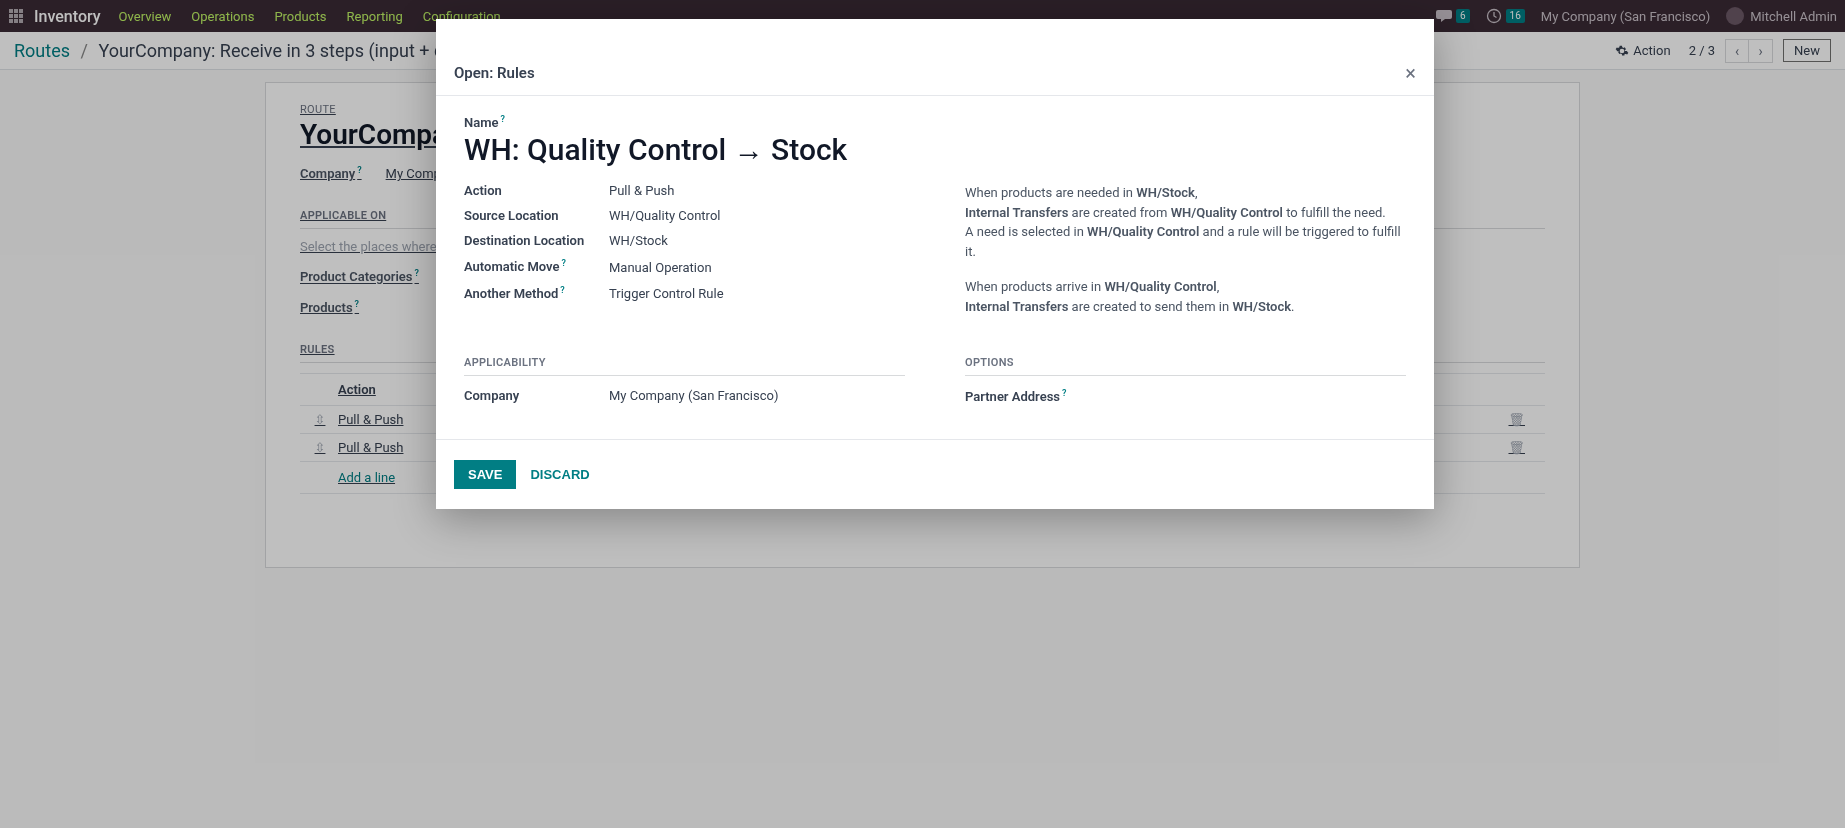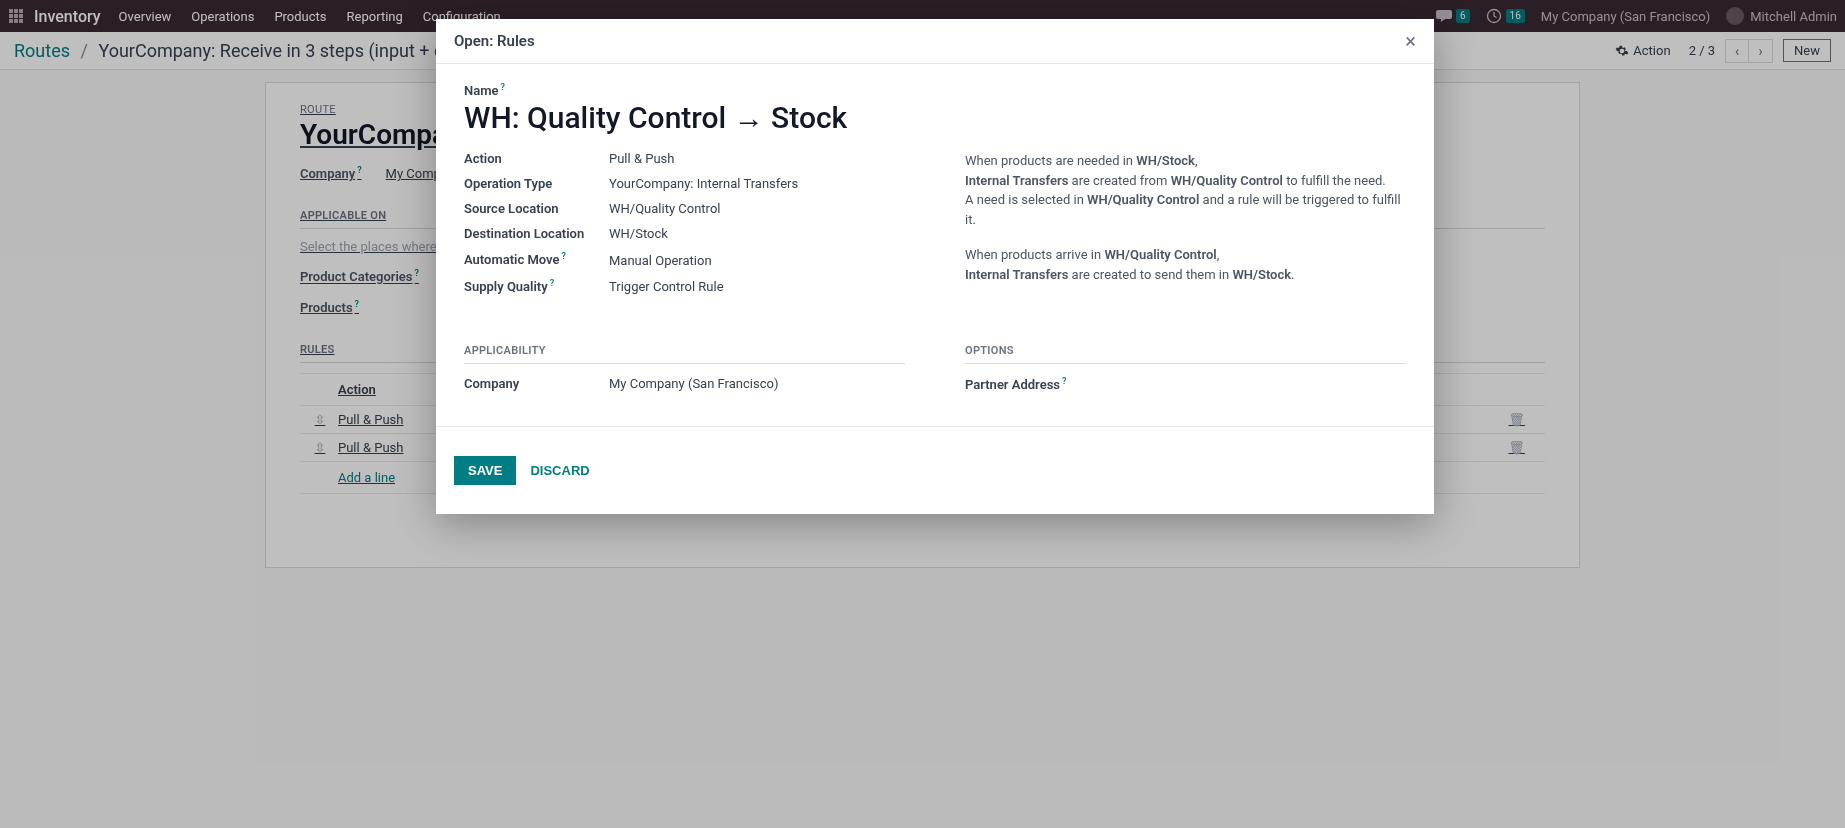--- a/index.html
+++ b/index.html
@@ -19,21 +19,21 @@
   background: #3a2a35;
   color: #d0cbd0;
   height: 32px;
   display: flex;
   align-items: center;
   padding: 12px 8px;
 }
 .topnav .apps-icon { width: 16px; height: 16px; margin-right: 10px; display:flex; flex-wrap:wrap; gap:1px; align-content:center; justify-content:center; opacity:.8;}
 .topnav .apps-icon span { width:4px; height:4px; background:#d0cbd0;}
 .topnav .brand { color:#fff; font-weight:500; font-size:16px; margin-right:18px; }
-.topnav .nav-item { margin-right:20px; font-size:13px; color:#ffffff; cursor:pointer;}
+.topnav .nav-item { margin-right:20px; font-size:13px; color:#bef264; cursor:pointer;}
 .topnav .spacer { flex:1; }
 .topnav .right-item { display:flex; align-items:center; margin-left:16px; color:#c9c1c8; font-size:13px;}
 .badge {
   background:#017e84; color:#fff; border-radius:2px; font-size:10px; padding:0 4px; margin-left:4px; line-height:14px;
 }
 .avatar-sm { width:18px; height:18px; border-radius:50%; background:#6b5866; margin-right:6px; display:inline-block;}
 
 
 .controlbar {
   background:#fff; border-bottom:1px solid #dee2e6;
@@ -71,36 +71,36 @@
 .add-line { color:#017e84; padding:8px 0 8px 38px; border-bottom:1px solid #e5e7eb; cursor:pointer;}
 
 
 .modal-backdrop {
   position:absolute; inset:0; background:rgba(0,0,0,.25);
 }
 .modal {
   position:absolute; left:436px; top:19px; width:998px;
   background:#fff; box-shadow:0 10px 40px rgba(0,0,0,.3);
 }
-.modal-header { display:flex; align-items:center; padding:12px 18px; border-bottom:1px solid #e5e7eb;}
+.modal-header { display:flex; align-items:center; padding:12px 18px; border-bottom:1px solid #e5e7eb;margin-top:32px;}
 .modal-title { font-weight:600; font-size:15px; }
 .modal-close { margin-left:auto; font-size:20px; color:#6b7280; cursor:pointer; line-height:1;}
 .modal-body { padding:18px 28px 24px 28px;}
 .modal h1 { font-size:30px; font-weight:500; color:#111827; margin-top:2px;}
 .cols { display:flex; gap:60px; margin-top:16px;}
 .col { flex:1; }
 .mrow { display:flex; align-items:baseline; margin-bottom:10px; font-size:13px;}
 .mrow .lbl { width:145px; font-weight:600; color:#374151;}
 .mrow .val { color:#374151;}
 .desc { font-size:13px; line-height:1.5; color:#4b5563;}
 .desc b { font-weight:600;}
 .desc p + p { margin-top:16px;}
 .msection { font-size:11px; font-weight:600; color:#6b7280; letter-spacing:.3px; margin-top:24px; border-bottom:1px solid #d8dadc; padding-bottom:6px; text-transform:uppercase;}
 .msection + .mrow { margin-top:12px;}
-.modal-footer { border-top:1px solid #e5e7eb; padding:29px 18px; display:flex; gap:14px; align-items:center;}
+.modal-footer { border-top:1px solid #e5e7eb; padding:20px 18px; display:flex; gap:14px; align-items:center;}
 .btn-primary { background:#017e84; color:#fff; border:none; padding:7px 14px; font-size:13px; font-weight:600; cursor:pointer;}
 .btn-link { background:none; border:none; color:#017e84; font-size:13px; font-weight:600; cursor:pointer;}
 
 svg { display:block; }
 </style>
 </head>
 <body>
 
 <div class="topnav">
   <div class="apps-icon">
@@ -206,37 +206,33 @@
     </div>
     <h1>WH: Quality Control → Stock</h1>
 
     <div class="cols">
       <div class="col">
         <div class="mrow">
             <span class="lbl">Action</span>
             <span class="val">Pull &amp; Push</span>
           </div>
         <div class="mrow">
-            <span class="lbl">Operation Type</span>
-            <span class="val">YourCompany: Internal Transfers</span>
-          </div>
-        <div class="mrow">
             <span class="lbl">Source Location</span>
             <span class="val">WH/Quality Control</span>
           </div>
         <div class="mrow">
             <span class="lbl">Destination Location</span>
             <span class="val">WH/Stock</span>
           </div>
         <div class="mrow">
             <span class="lbl"><span>Automatic Move</span><span class="sup">?</span></span>
             <span class="val">Manual Operation</span>
           </div>
         <div class="mrow">
-            <span class="lbl"><span>Supply Quality</span><span class="sup">?</span></span>
+            <span class="lbl"><span>Another Method</span><span class="sup">?</span></span>
             <span class="val">Trigger Control Rule</span>
           </div>
       </div>
       <div class="col desc">
         <p>
           <span>When products are needed in </span><b>WH/Stock</b><span>,</span><br>
           <b>Internal Transfers</b><span> are created from </span><b>WH/Quality Control</b><span> to fulfill the need.</span><br>
           <span>A need is selected in </span><b>WH/Quality Control</b><span> and a rule will be triggered to fulfill it.</span>
         </p>
         <p>

